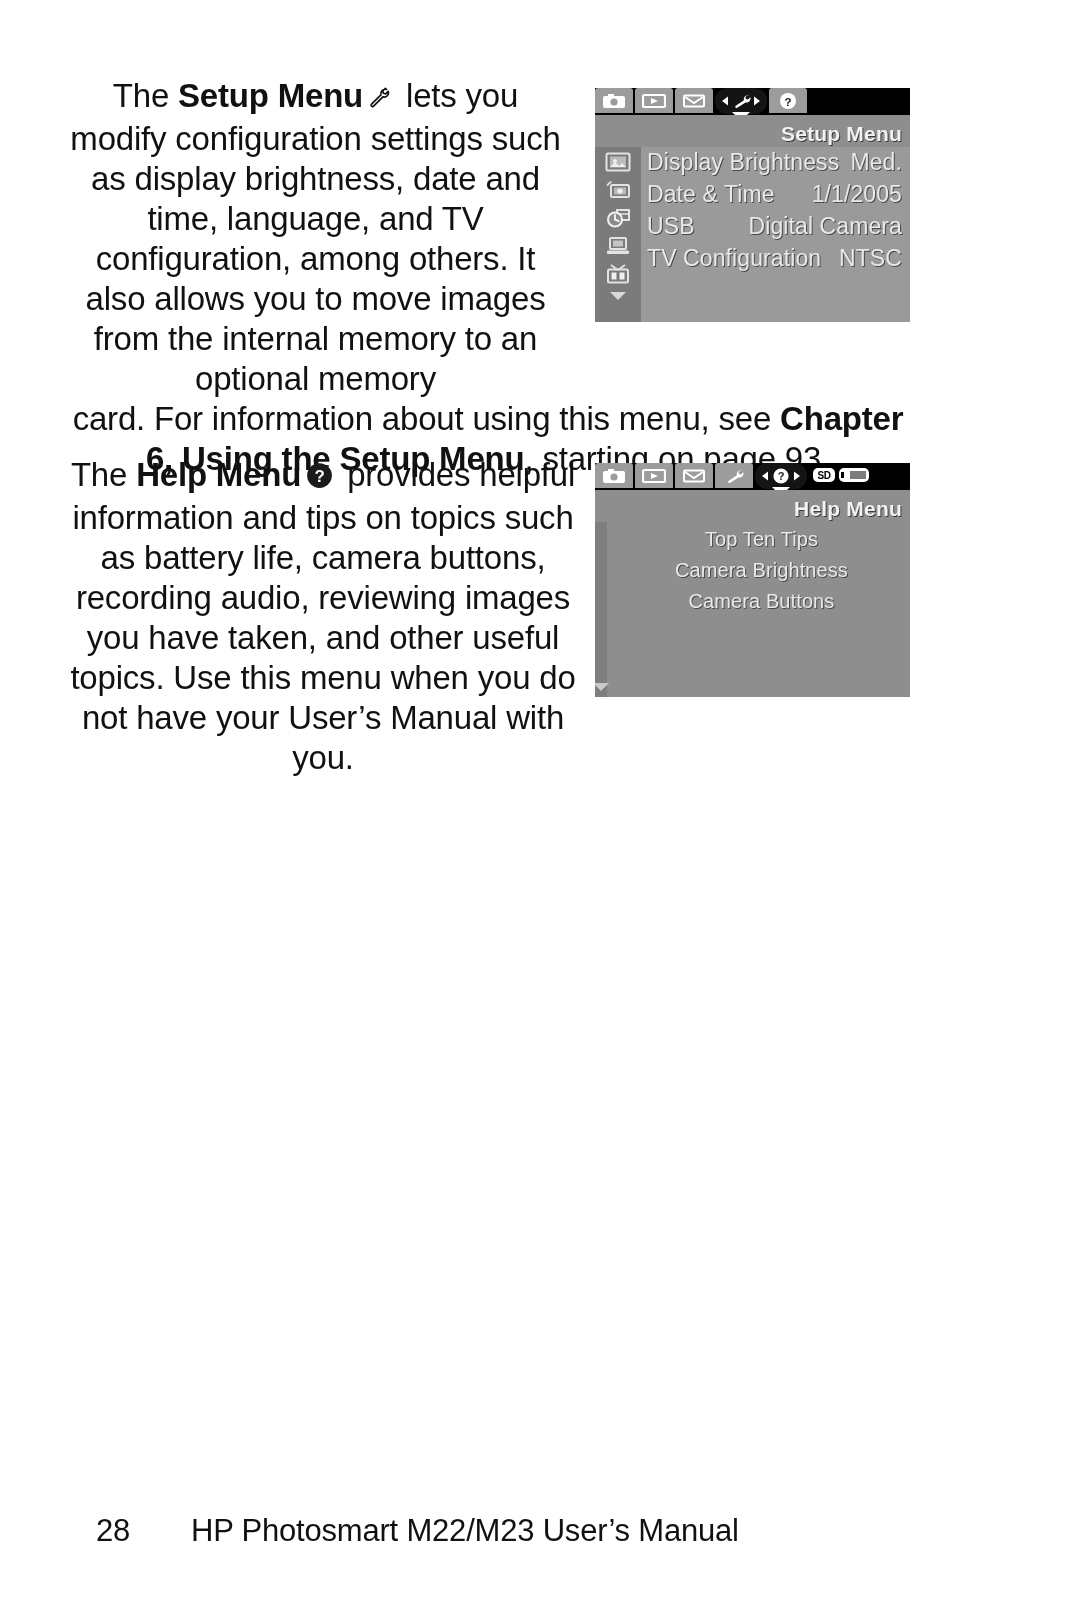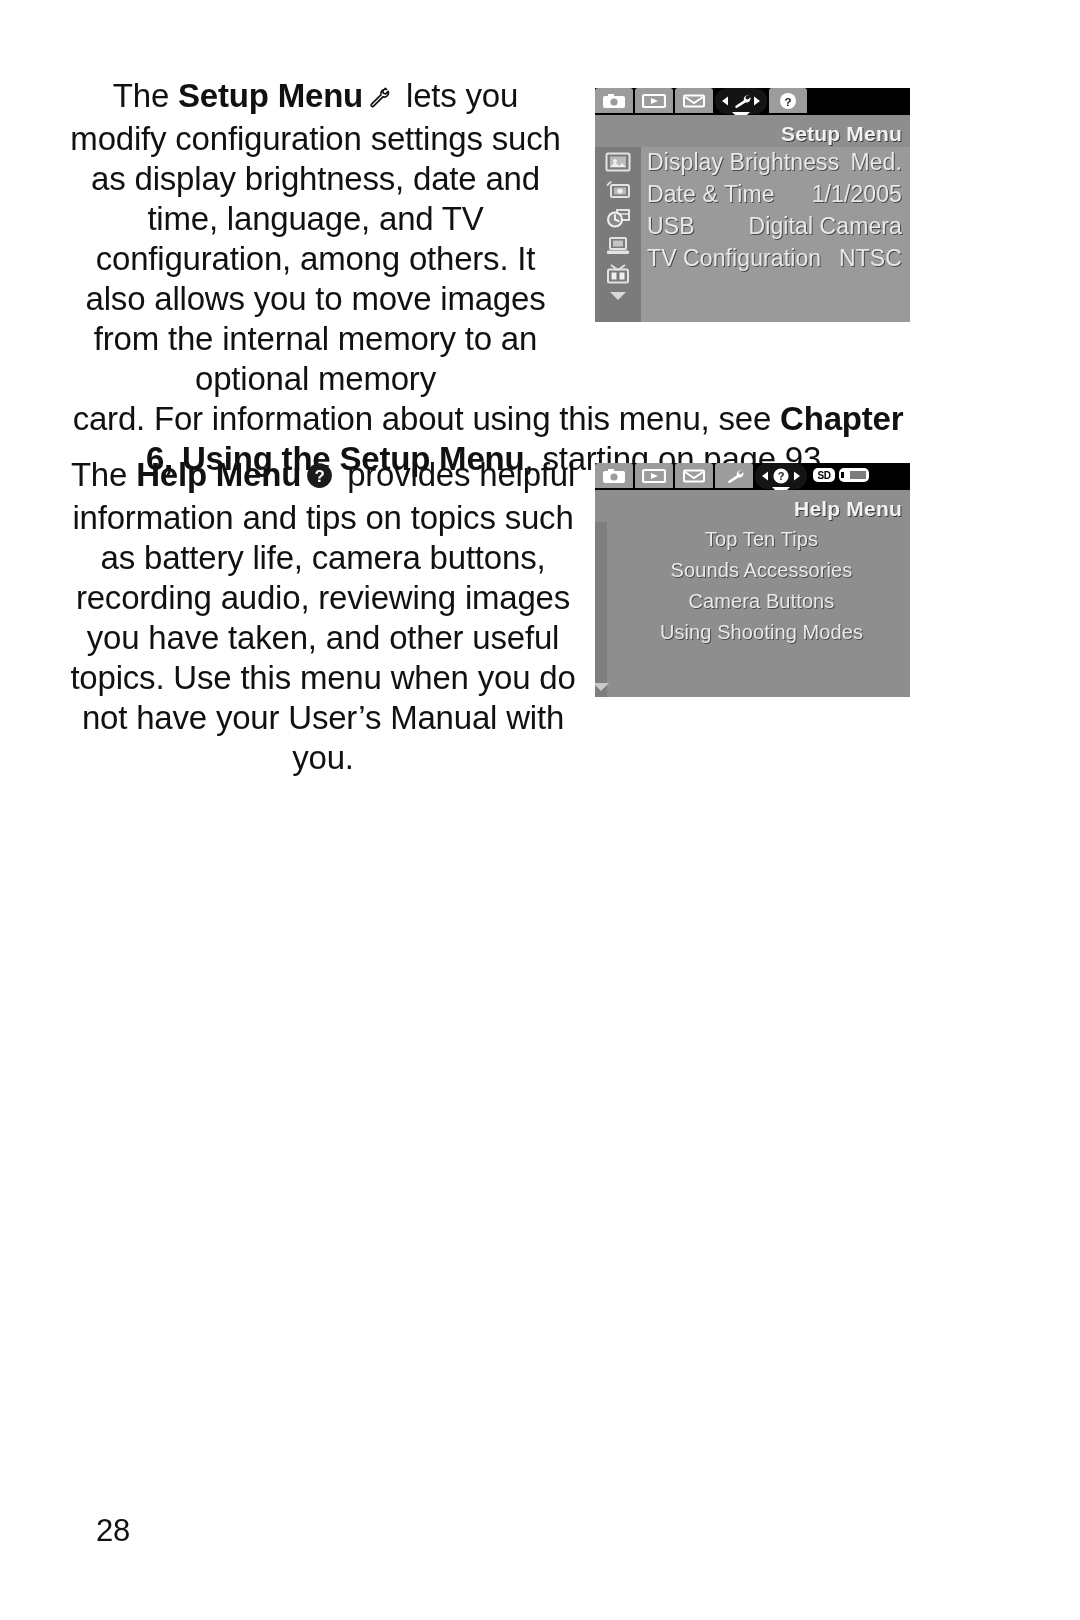--- a/index.html
+++ b/index.html
@@ -453,24 +453,24 @@
     <div class="title-row">
       <span class="menu-title">Help Menu</span>
     </div>
 
     <div class="help-body">
       <div class="help-rail">
         <div class="help-arrow"></div>
       </div>
       <div class="help-list">
         <div class="hrow">Top Ten Tips</div>
-        <div class="hrow">Sounds Accessories</div>
+        <div class="hrow">Camera Brightness</div>
         <div class="hrow">Camera Buttons</div>
-        <div class="hrow">Using Shooting Modes</div>
       </div>
     </div>
   </div>
 
   <div id="footer">
     <span class="pageno">28</span>
+    <span>HP Photosmart M22/M23 User’s Manual</span>
   </div>
 
 </div>
 
 </body></html>

